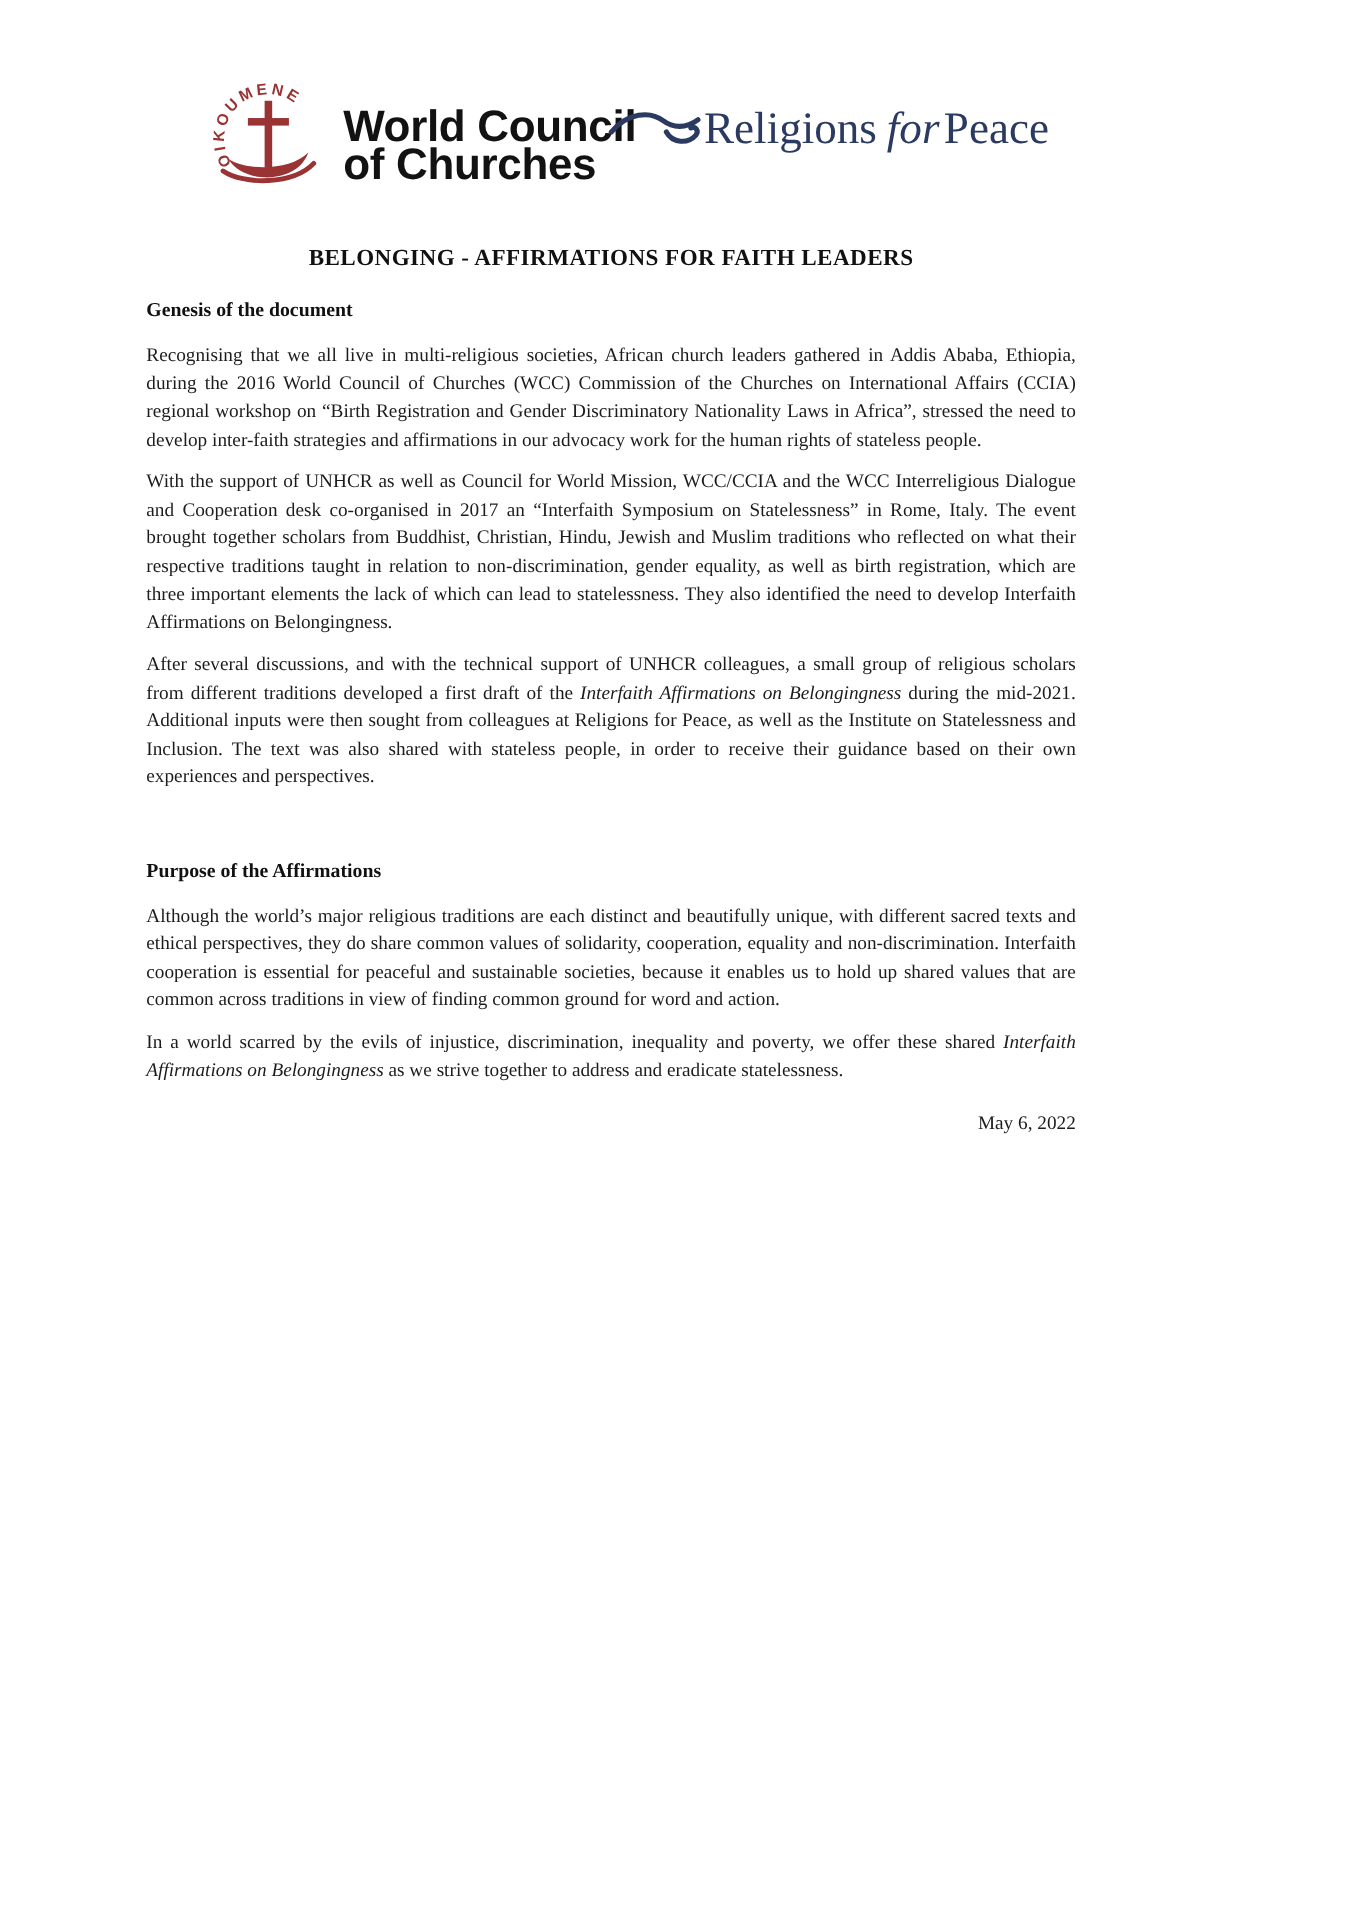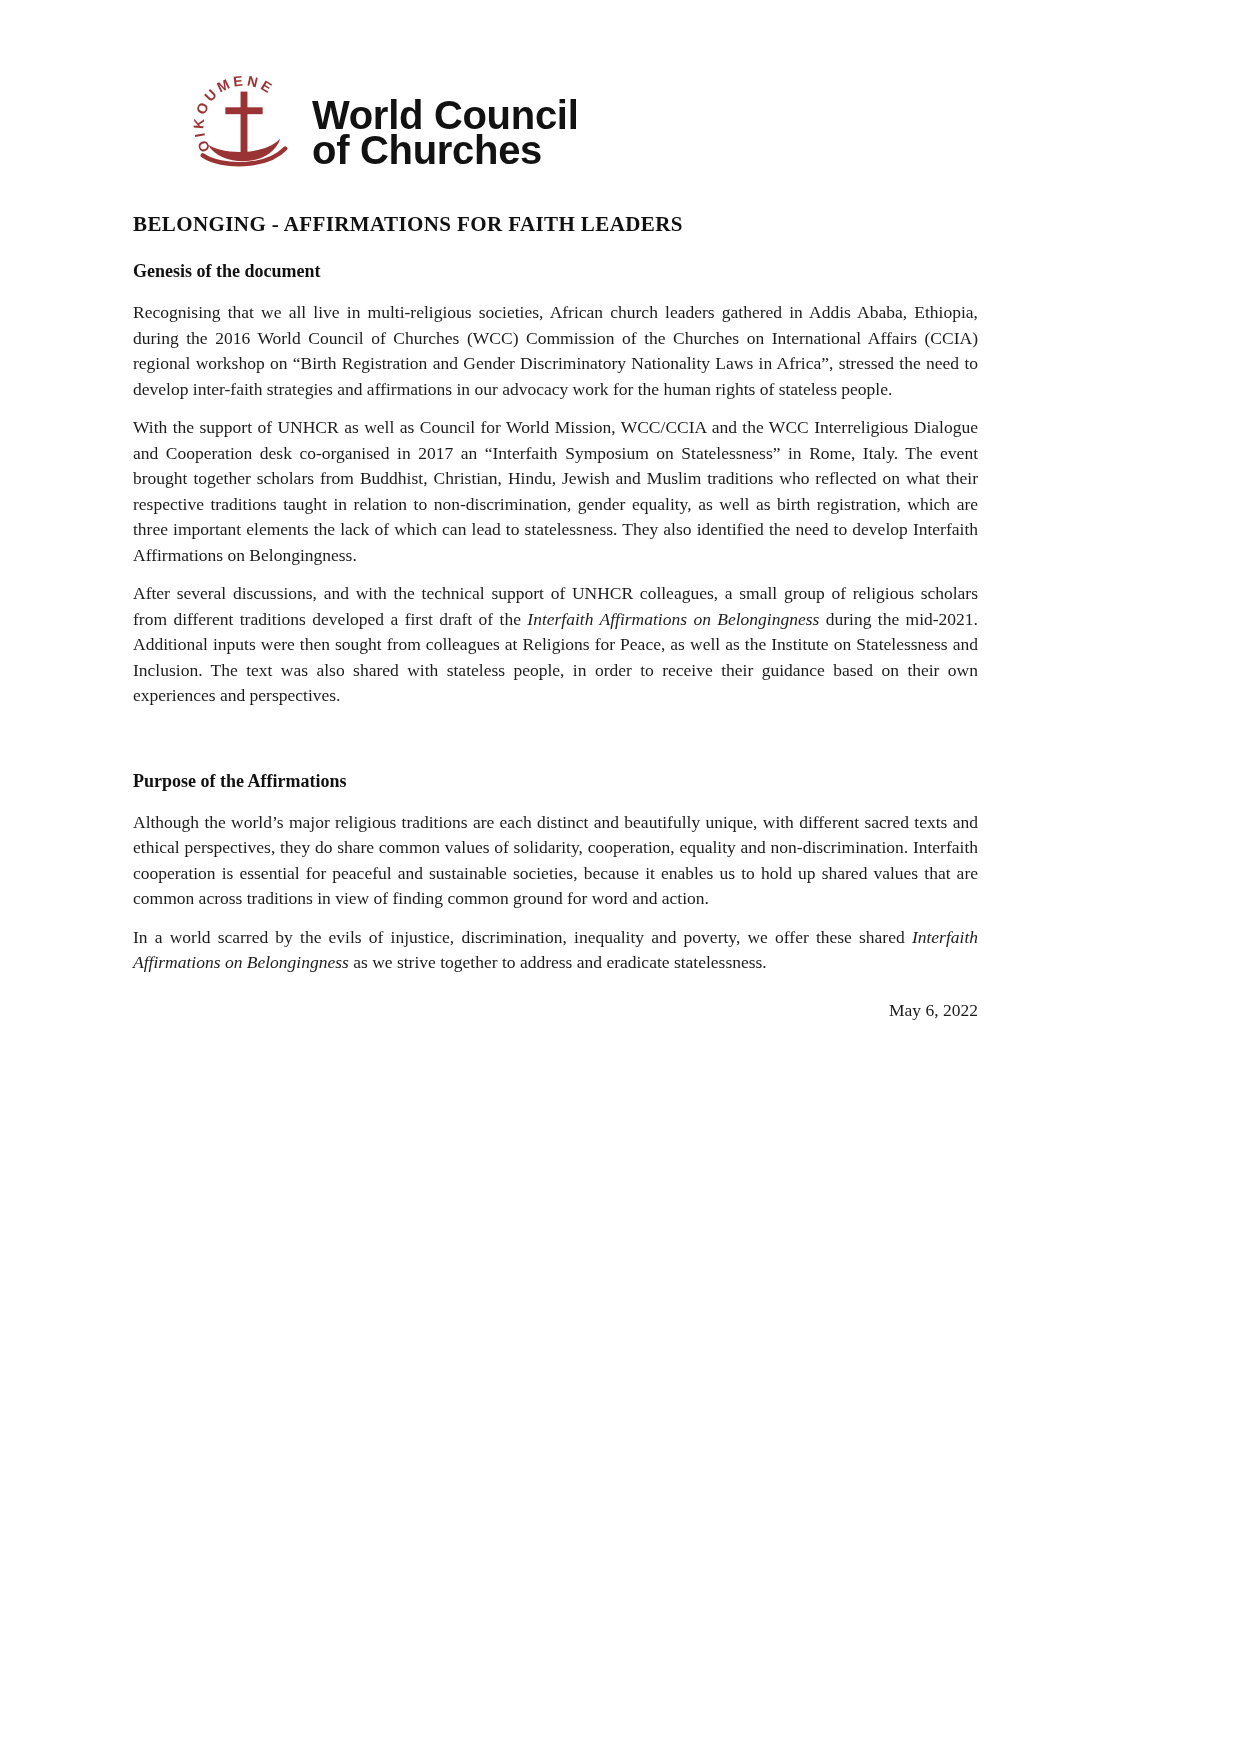--- a/index.html
+++ b/index.html
@@ -39,24 +39,25 @@
     font-family: "Liberation Serif", serif;
     font-size: 41px;
     color: #2a3a60;
     white-space: nowrap;
     margin-left: -14px;
   }
   .rfp-text .for { font-style: italic; margin: 0 4px 0 9px; }
   
   .doc-body { padding: 0 262px 0 133px; }
   .doc-title {
+    text-align: center;
     font-weight: bold;
     font-size: 21px;
     letter-spacing: 0.4px;
-    margin-top: 22px;
+    margin-top: 32px;
     color: #111;
   }
   .background-label {
     margin-top: 44px;
     font-weight: bold;
     font-style: italic;
     font-variant: small-caps;
     font-size: 19px;
     letter-spacing: 0.4px;
     color: #111;
@@ -105,20 +106,29 @@
         <path d="M 18 76 C 35 87, 75 87, 92 70 C 86 87, 68 93, 54 93 C 40 93, 25 88, 18 76 Z" fill="#9a3333"></path>
 
         <path d="M 13 87 C 32 100, 78 100, 97 80" fill="none" stroke="#9a3333" stroke-width="4.5" stroke-linecap="round"></path>
       </svg>
       <div class="wcc-name">
         <div>World Council</div>
         <div>of Churches</div>
       </div>
     </div>
 
+    <div class="rfp-logo">
+      <svg class="rfp-dove" viewBox="0 0 110 55" xmlns="http://www.w3.org/2000/svg">
+        <path d="M 4 34 C 20 15, 42 13, 55 23 C 64 30, 77 31, 89 22" fill="none" stroke="#2a3a60" stroke-width="5" stroke-linecap="round"></path>
+        <path d="M 58 34 C 64 45, 79 46, 87 37 C 90 33, 87 28, 82 30" fill="none" stroke="#2a3a60" stroke-width="5" stroke-linecap="round"></path>
+      </svg>
+      <div class="rfp-text">
+        <span>Religions</span><span class="for">for</span><span>Peace</span>
+      </div>
+    </div>
 
   </div>
 
   <div class="doc-body">
     <h1 class="doc-title">BELONGING - AFFIRMATIONS FOR FAITH LEADERS</h1>
 
     <div id="sections">
   <section>
     <h2>Genesis of the document</h2>
     <div class="paras">

